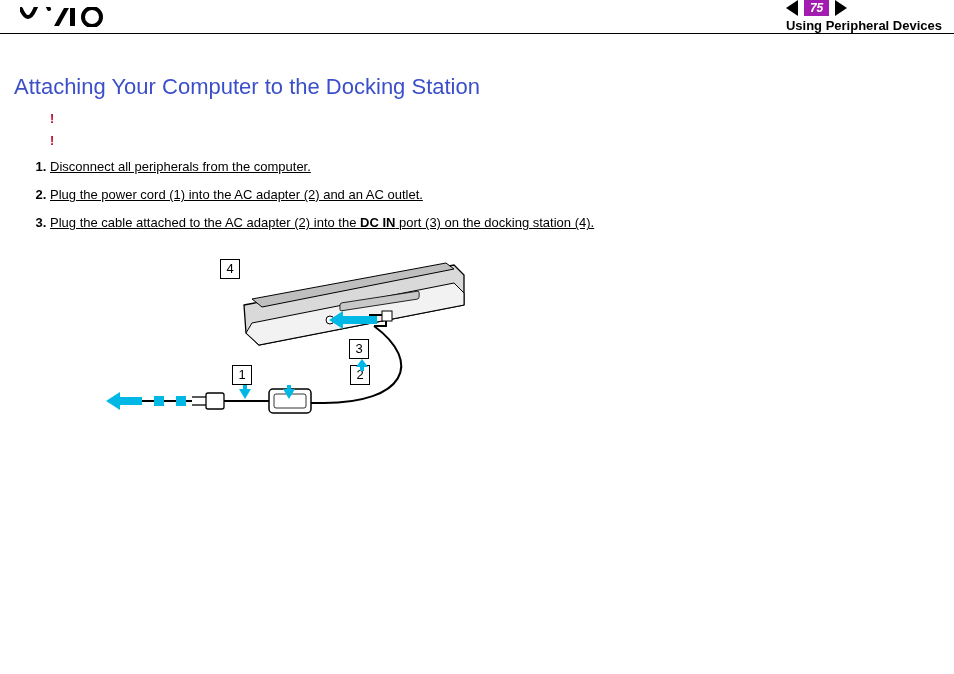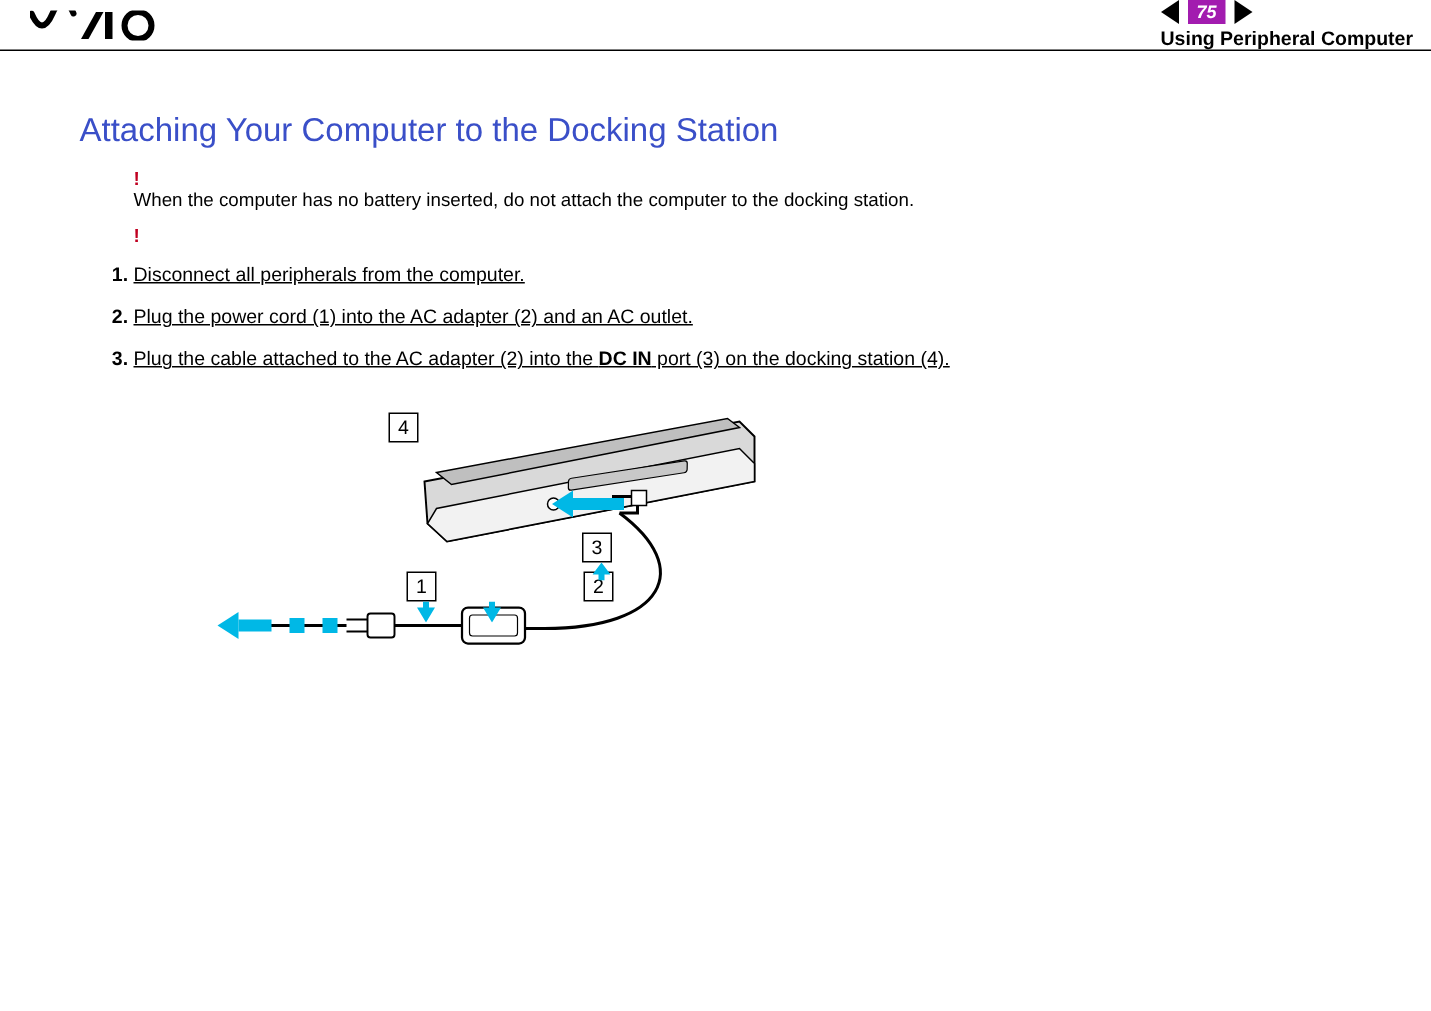--- a/index.html
+++ b/index.html
@@ -57,21 +57,21 @@
   }
   .tri.left  { border-right: 12px solid #000; }
   .tri.right { border-left: 12px solid #000; }
   .section-label {
     font-weight: bold;
     font-size: 13px;
     margin-top: 2px;
   }
 
   .content {
-    padding: 40px 34px 0 53px;
+    padding: 40px 34px 0 14px;
   }
   h1.title {
     color: var(--link);
     font-weight: normal;
     font-size: 22px;
     margin: 0 0 14px 0;
   }
   .note {
     margin: 0 0 12px 36px;
     font-size: 12.5px;
@@ -150,30 +150,29 @@
       <div class="pageflag">
         <span class="tri left"></span>
       </div>
       <span class="pageflag">
         <span class="num">75</span>
       </span>
       <div class="pageflag">
         <span class="tri right"></span>
       </div>
     </div>
-    <div class="section-label">Using Peripheral Computer</div>
+    <div class="section-label">Using Peripheral Devices</div>
   </div>
 </div>
 
 <div class="content">
   <h1 class="title">Attaching Your Computer to the Docking Station</h1>
 
   <p class="note">
     <span class="bang">!</span>
-    <span>When the computer has no battery inserted, do not attach the computer to the docking station.</span>
   </p>
 
 
   <p class="note">
     <span class="bang">!</span>
   </p>
 
   <ol class="steps">
     <li>Disconnect all peripherals from the computer.</li>
     <li>Plug the power cord (1) into the AC adapter (2) and an AC outlet.</li>

